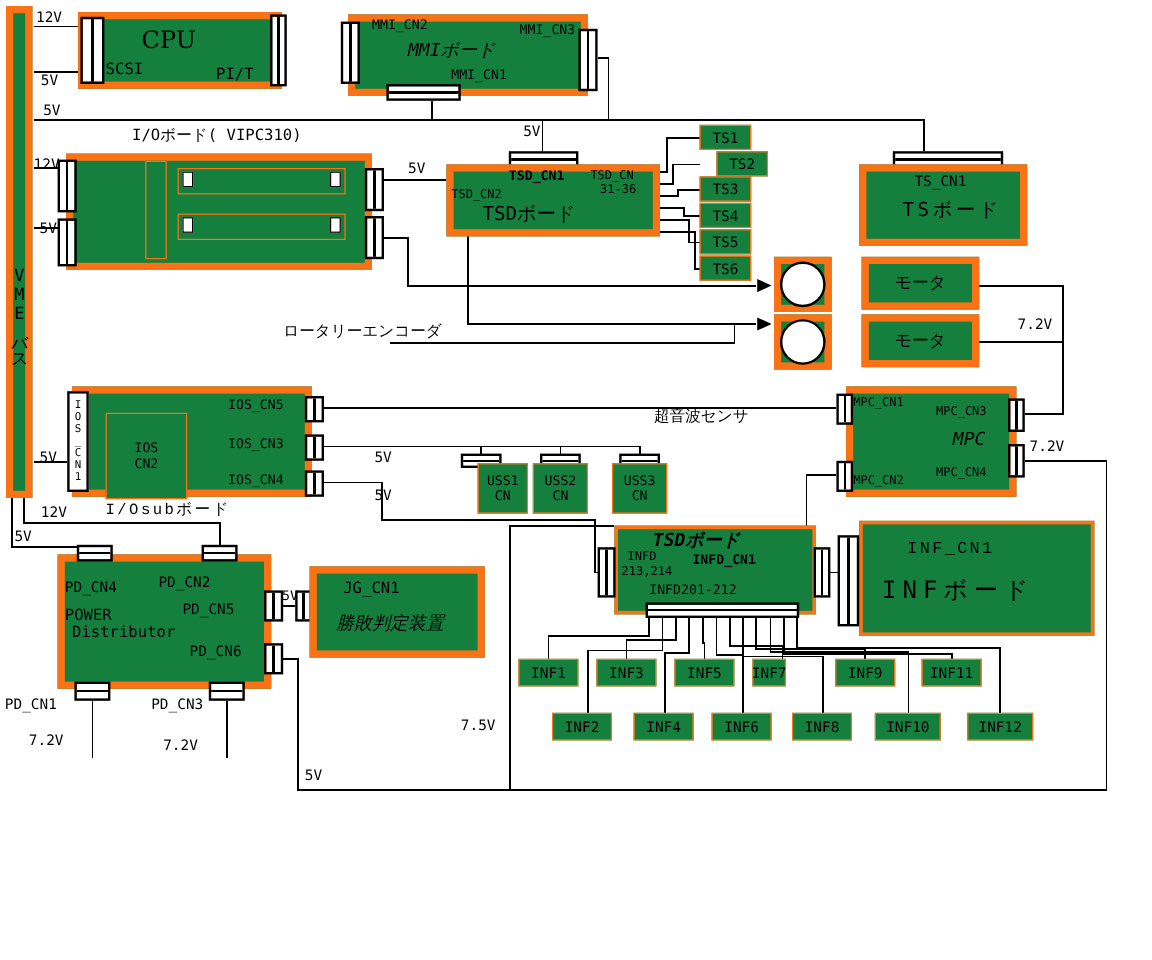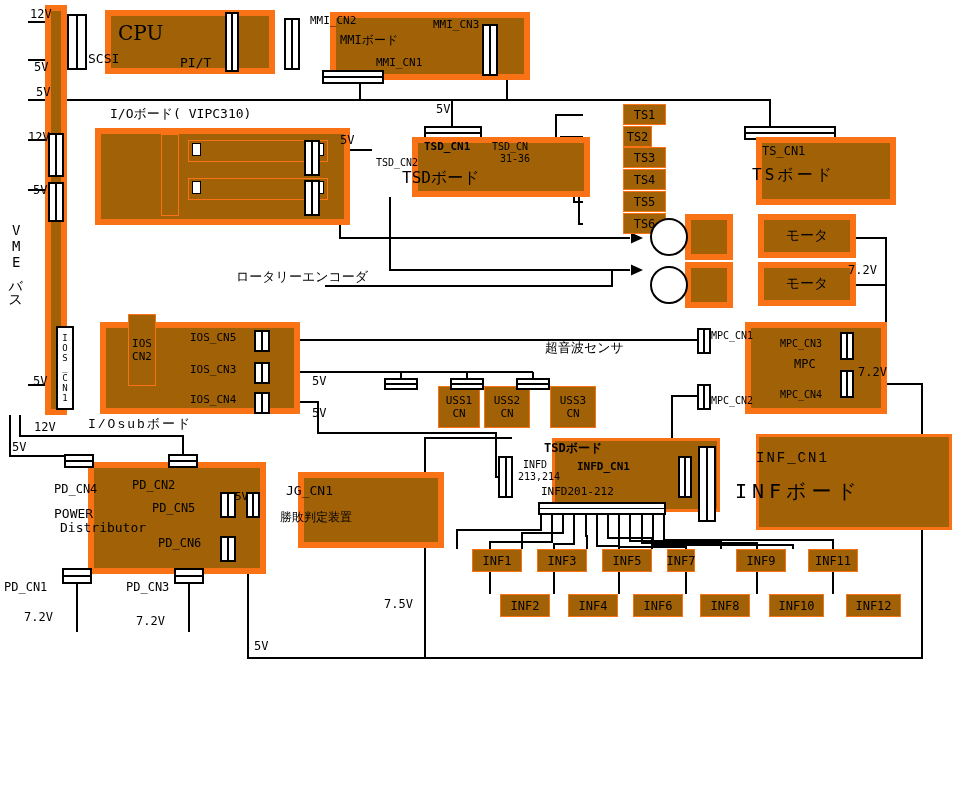--- a/index.html
+++ b/index.html
@@ -1,33 +1,33 @@
 <!DOCTYPE html>
 <html><head>
 <meta charset="utf-8">
 <style>
   html,body{margin:0;padding:0;background:#fff;}
   .stage{position:relative;width:960px;height:800px;background:#fff;overflow:hidden;
          font-family:"DejaVu Sans Mono","Liberation Mono",monospace;color:#000;}
   svg.wires{position:absolute;left:0;top:0;width:960px;height:800px;}
   svg.wires path{fill:none;stroke:#000;stroke-width:1.5;shape-rendering:crispEdges;}
   svg.wires polygon{fill:#000;stroke:none;}
-  .box{position:absolute;border:6px solid #f97316;background:#a16207;box-sizing:border-box;margin-left:40px;}
+  .box{position:absolute;border:6px solid #f97316;background:#15803d;box-sizing:border-box;}
   .thin{border-width:1.5px;}
   .b3{border-width:3px;}
   .conn{position:absolute;border:2px solid #000;background:#fff;box-sizing:border-box;}
   .conn-v{background:linear-gradient(to right,#fff 0 calc(50% - 1px),#000 calc(50% - 1px) calc(50% + 1px),#fff calc(50% + 1px) 100%);}
   .conn-h{background:linear-gradient(to bottom,#fff 0 calc(50% - 1px),#000 calc(50% - 1px) calc(50% + 1px),#fff calc(50% + 1px) 100%);}
   .lbl{position:absolute;font-size:13px;line-height:1.15;white-space:nowrap;}
   .flex{display:flex;align-items:center;justify-content:center;text-align:center;}
   .flexcol{display:flex;flex-direction:column;align-items:center;justify-content:center;text-align:center;}
   .circle{position:absolute;border:2px solid #000;border-radius:50%;background:#fff;box-sizing:border-box;}
   .vtext{writing-mode:vertical-rl;text-orientation:upright;}
   .fs9{font-size:9px;}.fs10{font-size:10px;}.fs11{font-size:11px;}.fs12{font-size:12px;}
-  .fs14{font-size:14px;}.fs15{font-size:12px;}.fs16{font-size:16px;}.fs20{font-size:20px;}
+  .fs14{font-size:14px;}.fs15{font-size:15px;font-style:italic;}.fs16{font-size:16px;}.fs20{font-size:20px;}
   .bld{font-weight:bold;}
   .ls2{letter-spacing:2px;font-family:Liberation Mono, monospace;}.ls3{letter-spacing:3px;}.ls5{letter-spacing:5px;}
   .serif{font-family:"DejaVu Serif","Liberation Serif",serif;}
 </style>
 </head>
 <body>
 
 <div class="stage">
 
   <svg class="wires">
@@ -134,21 +134,21 @@
 
   <div class="conn conn-h" style="left:424px;top:126px;width:58px;height:14px"></div>
   <div class="box" style="left:372px;top:137px;width:178px;height:60px"></div>
   <div class="lbl fs11 bld" style="left:424px;top:141px">TSD_CN1</div>
   <div class="lbl fs10" style="left:492px;top:141px">TSD_CN</div>
   <div class="lbl fs10" style="left:500px;top:153px">31-36</div>
   <div class="lbl fs10" style="left:376px;top:157px">TSD_CN2</div>
   <div class="lbl fs16" style="left:402px;top:169px">TSDボード</div>
 
   <div class="box thin flex fs12" style="left:583px;top:104px;width:43px;height:21px">TS1</div>
-  <div class="box thin flex fs12" style="left:583px;top:126px;width:29px;height:21px">TS2</div>
+  <div class="box thin flex fs12" style="left:597px;top:126px;width:43px;height:21px">TS2</div>
   <div class="box thin flex fs12" style="left:583px;top:147px;width:43px;height:21px">TS3</div>
   <div class="box thin flex fs12" style="left:583px;top:169px;width:43px;height:21px">TS4</div>
   <div class="box thin flex fs12" style="left:583px;top:191px;width:43px;height:21px">TS5</div>
   <div class="box thin flex fs12" style="left:583px;top:213px;width:43px;height:21px">TS6</div>
 
   <div class="conn conn-h" style="left:744px;top:126px;width:92px;height:14px"></div>
   <div class="box" style="left:716px;top:137px;width:140px;height:68px"></div>
   <div class="lbl fs12" style="left:762px;top:145px">TS_CN1</div>
   <div class="lbl fs16 ls3" style="left:752px;top:166px">TSボード</div>
 
@@ -169,21 +169,21 @@
   <div class="lbl fs10" style="left:711px;top:330px">MPC_CN1</div>
   <div class="lbl fs10" style="left:780px;top:338px">MPC_CN3</div>
   <div class="lbl fs15" style="left:794px;top:358px">MPC</div>
   <div class="lbl fs10" style="left:711px;top:395px">MPC_CN2</div>
   <div class="lbl fs10" style="left:780px;top:389px">MPC_CN4</div>
 
   <div class="box" style="left:60px;top:322px;width:200px;height:92px"></div>
   <div class="conn flex" style="left:56px;top:326px;width:18px;height:84px">
     <span class="vtext fs9">IOS_CN1</span>
   </div>
-  <div class="box thin flexcol fs11" style="left:88px;top:314px;width:28px;height:72px">
+  <div class="box thin flexcol fs11" style="left:88px;top:344px;width:68px;height:72px">
     <span>IOS</span>
     <span>CN2</span>
   </div>
   <div class="conn conn-v" style="left:254px;top:330px;width:16px;height:22px"></div>
   <div class="conn conn-v" style="left:254px;top:362px;width:16px;height:22px"></div>
   <div class="conn conn-v" style="left:254px;top:392px;width:16px;height:22px"></div>
   <div class="lbl fs11" style="left:190px;top:332px">IOS_CN5</div>
   <div class="lbl fs11" style="left:190px;top:364px">IOS_CN3</div>
   <div class="lbl fs11" style="left:190px;top:394px">IOS_CN4</div>
   <div class="lbl ls2" style="left:88px;top:418px">I/Osubボード</div>

